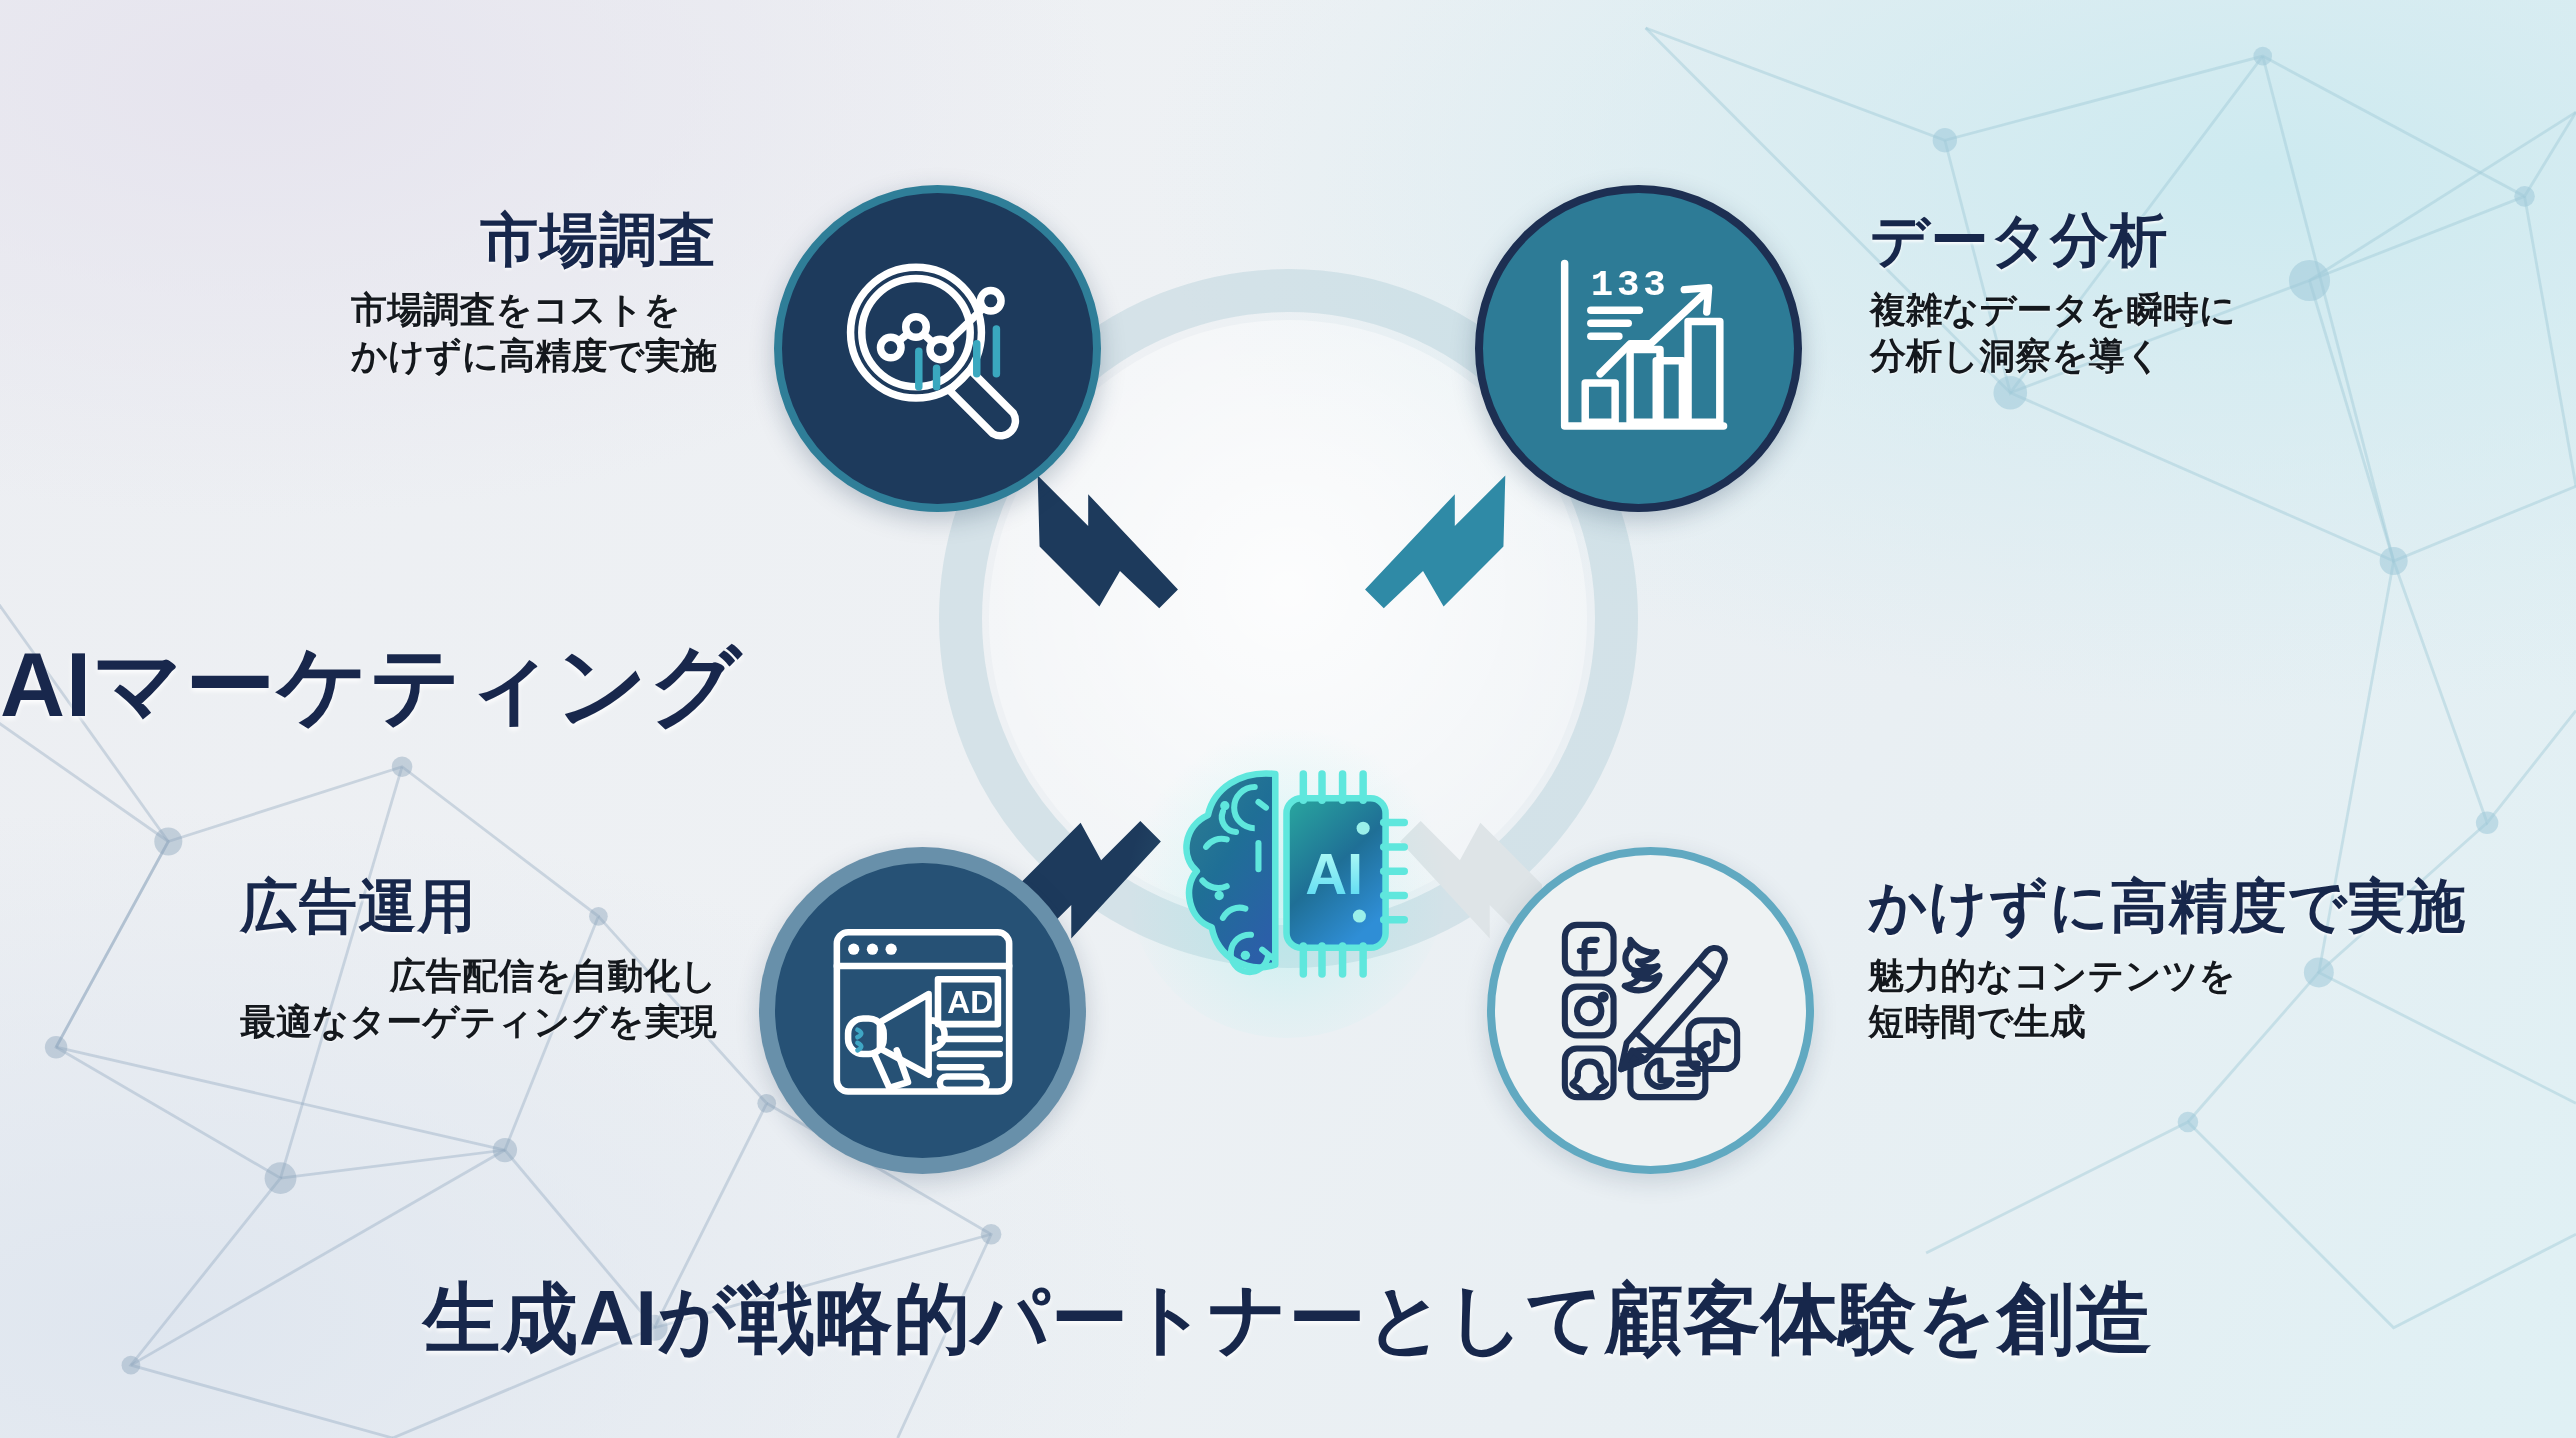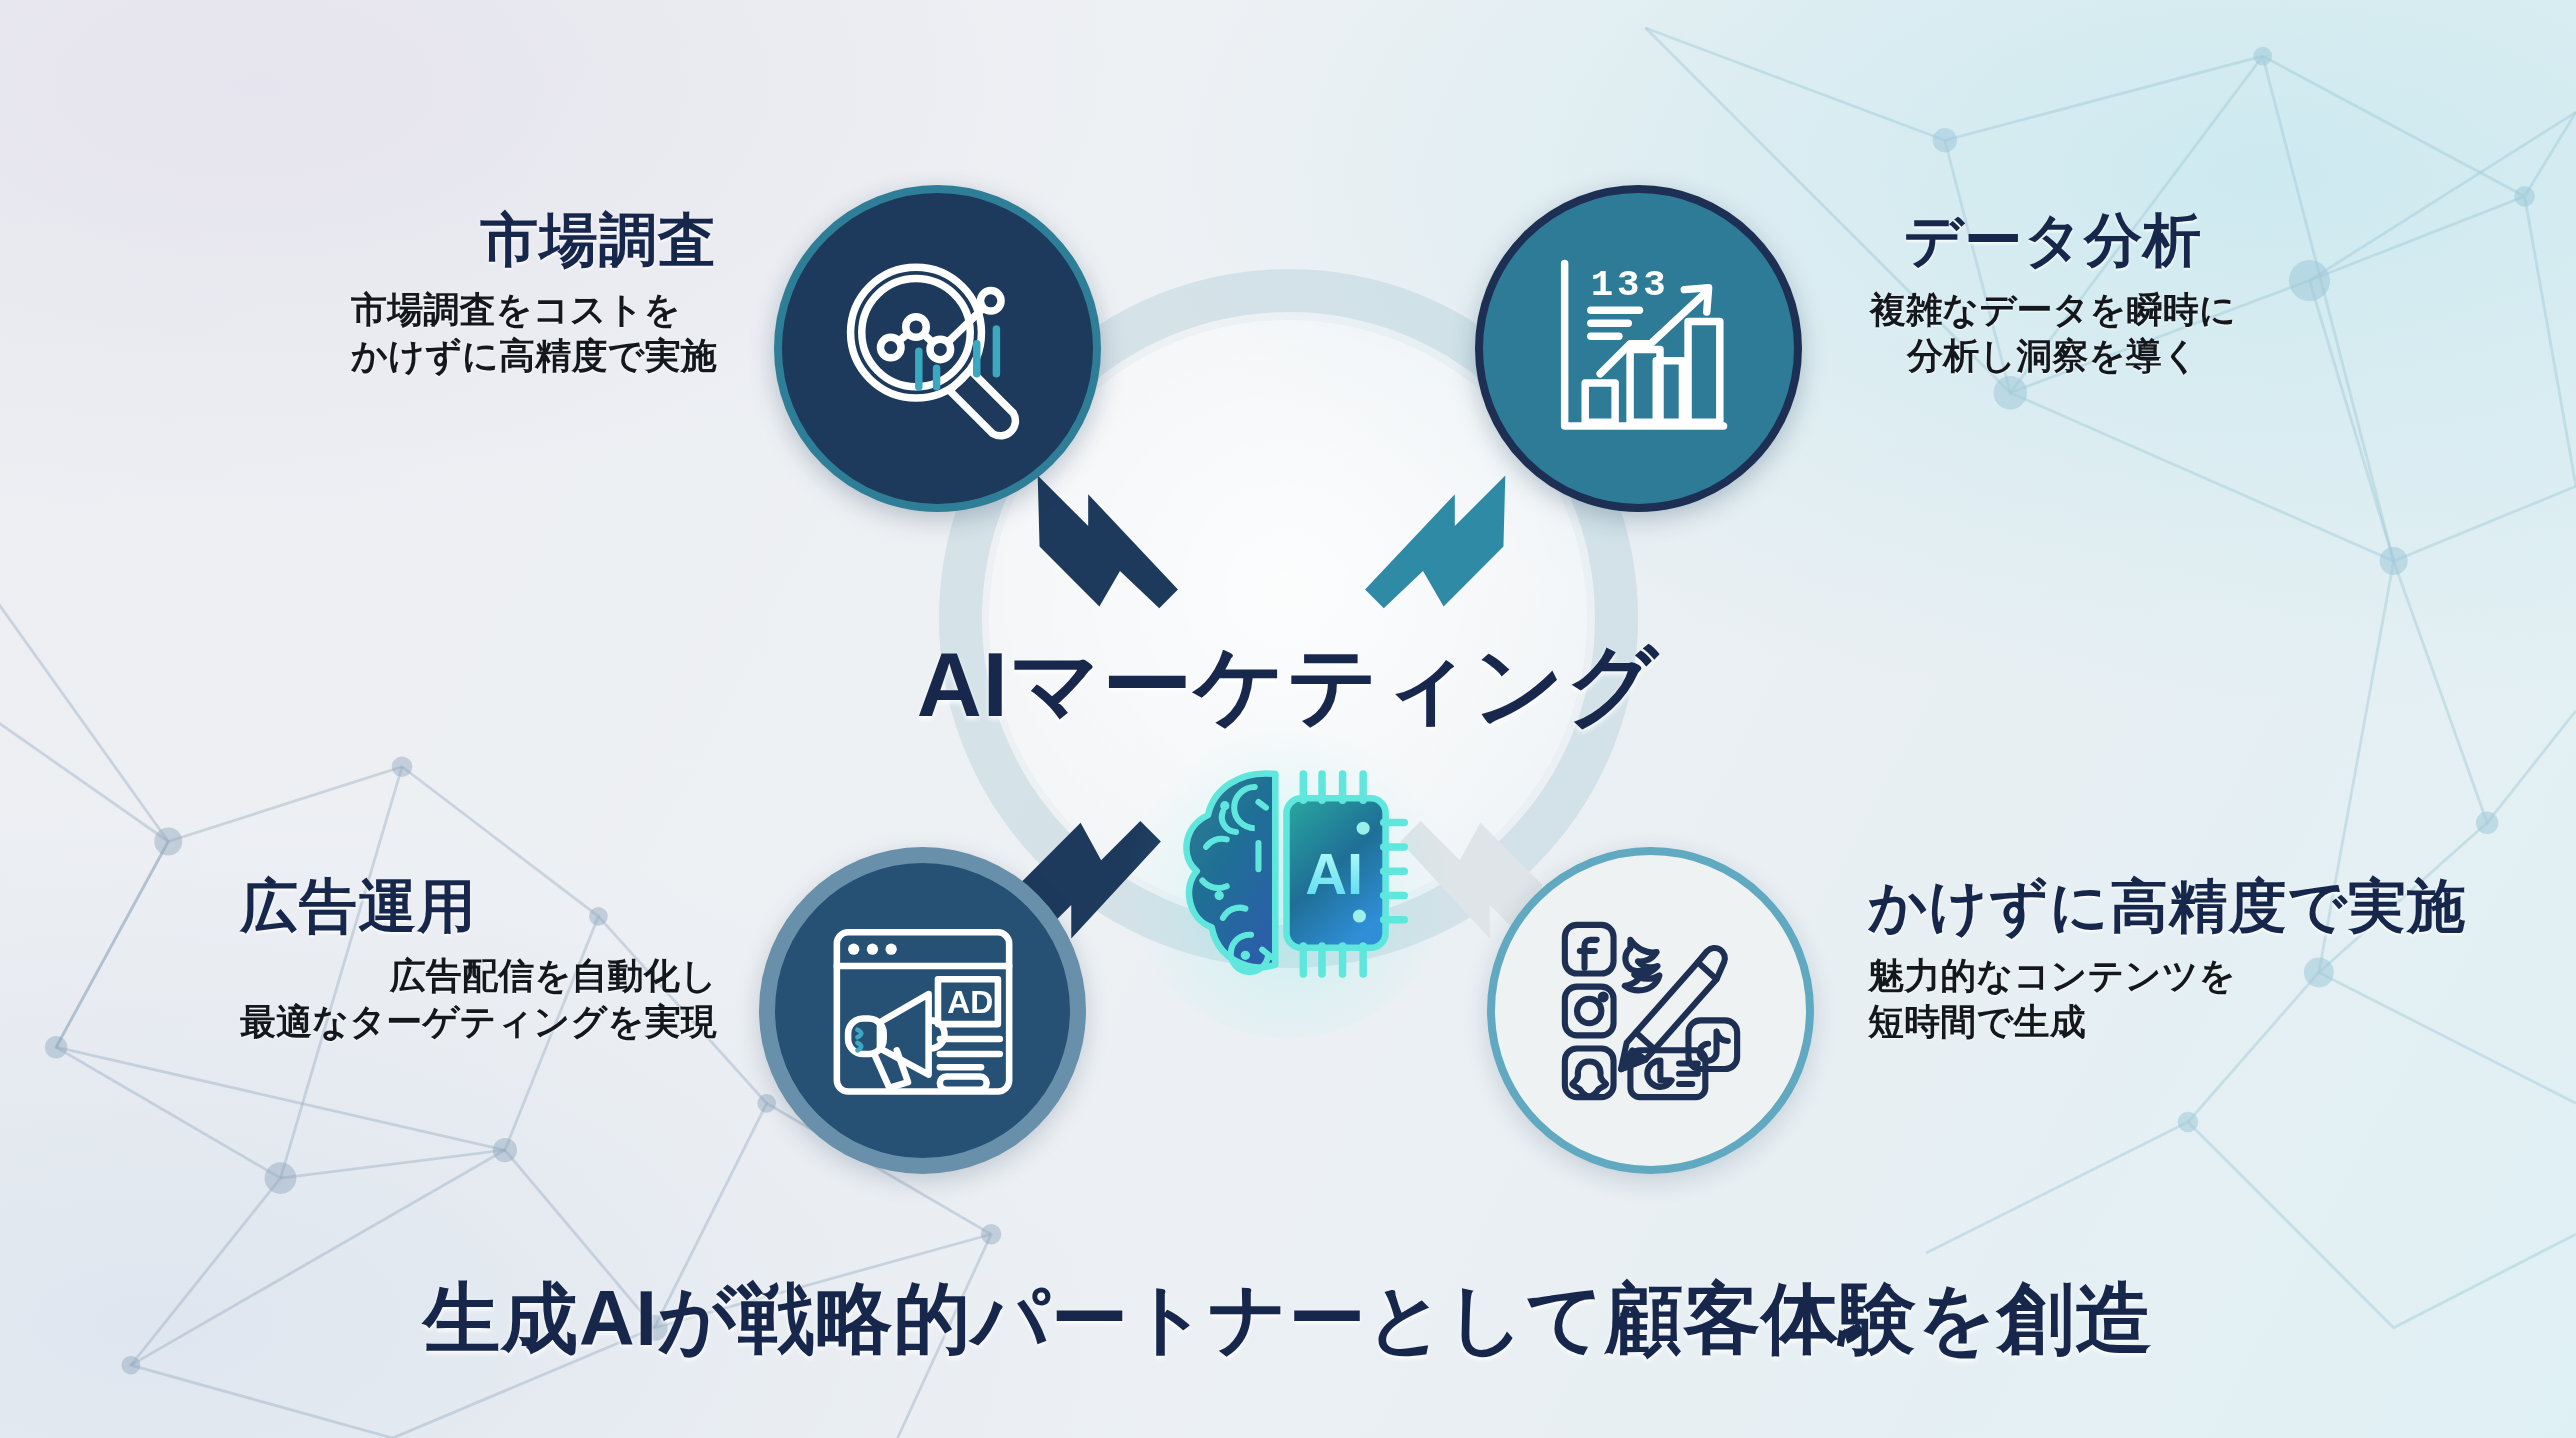--- a/index.html
+++ b/index.html
@@ -104,27 +104,27 @@
     margin-top:15px;
     white-space:pre-line;
     text-shadow:0 0.9px 1.9px rgba(255,255,255,0.8);
   }
   #txt-market{ right:1859px; top:209px; text-align:right; }
   #txt-market .label-title{ text-align:right; }
   #txt-market .label-desc{ text-align:left; }
   #txt-ads{ right:1859px; top:875px; text-align:right; }
   #txt-ads .label-title{ text-align:left; }
   #txt-ads .label-desc{ text-align:right; }
-  #txt-data{ left:1870px; top:209px; text-align:center; }
+  #txt-data{ left:1870px; top:209px; text-align:left; }
   #txt-creative{ left:1868px; top:875px; text-align:left; }
 
   #center-title{
     position:absolute;
     left:0; right:0; top:625px;
-    text-align:center;
+    text-align:left;
     color:#18274c;
     font-weight:bold;
     font-size:90px;
     letter-spacing:0.012em;
     text-shadow:0 2.8px 5.6px rgba(255,255,255,0.9);
   }
   #footer-tagline{
     position:absolute;
     left:0; right:0; top:1268px;
     text-align:center;

